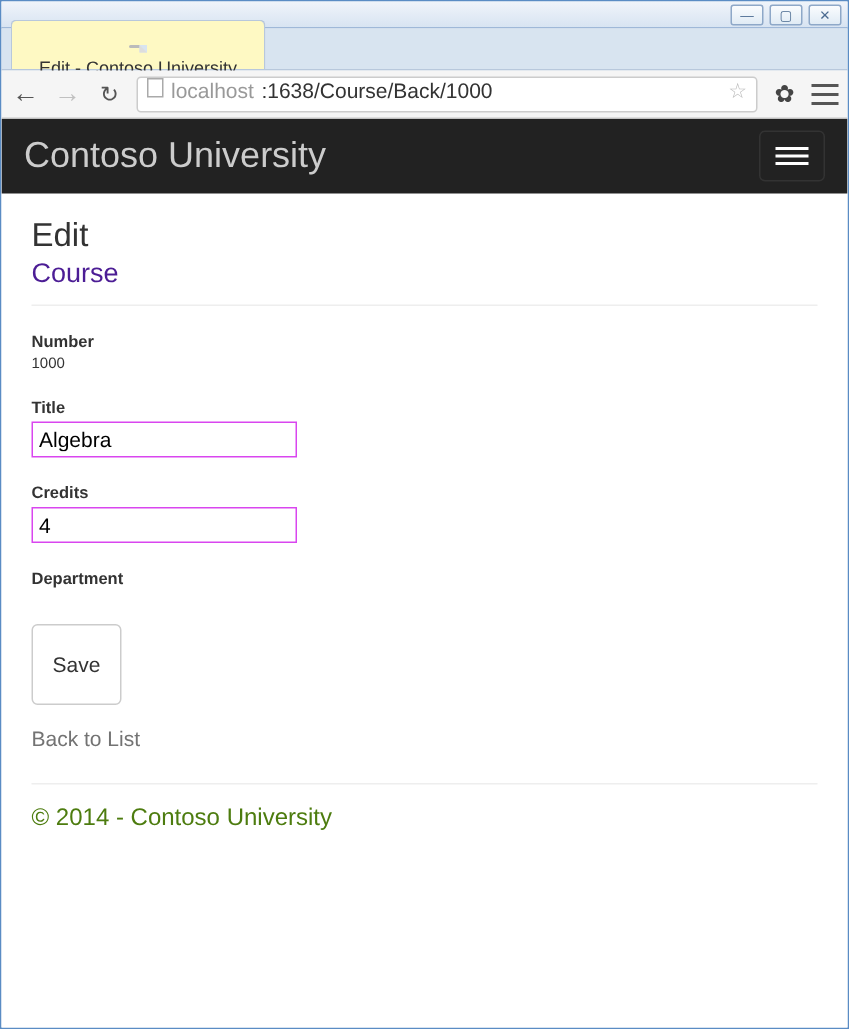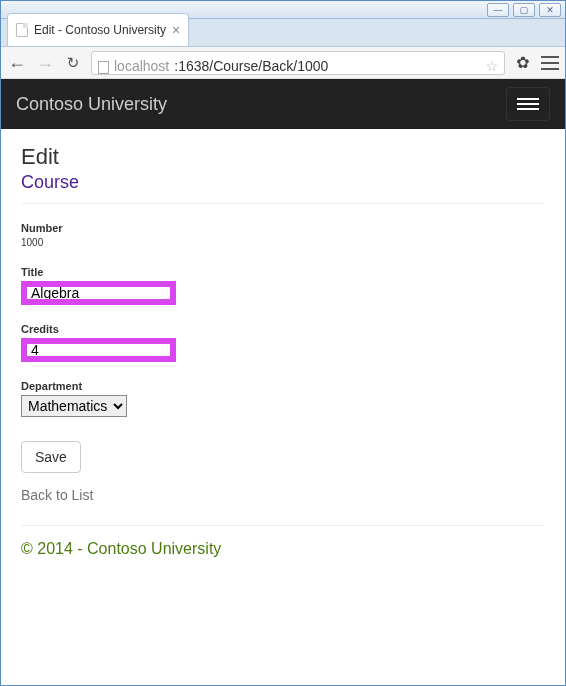--- a/index.html
+++ b/index.html
@@ -47,33 +47,34 @@
 
 .tab-strip {
   height: 28px;
   background: #d8e4f0;
   display: flex;
   align-items: flex-end;
   padding-left: 6px;
   border-bottom: 1px solid #b8c8dc;
 }
 .tab {
-  background: #ffffff;
+  background: #fef9c3;
   border: 1px solid #b8c8dc;
   border-bottom: none;
   border-top-left-radius: 4px;
   border-top-right-radius: 4px;
   height: 24px;
   min-width: 170px;
   display: flex;
   align-items: center;
   padding: 16px 8px;
   font-size: 12px;
   color: #333;
   gap: 6px;
+  flex-direction: column;
 }
 .tab .page-icn {
   width: 12px;
   height: 14px;
   border: 1px solid #bbb;
   border-radius: 1px;
   position: relative;
   background: #fff;
 }
 .tab .page-icn::after {
@@ -109,21 +110,21 @@
 }
 .nav-arrow.disabled { color: #c0c0c0; }
 .reload { font-size: 15px; color: #555; width: 20px; text-align: center; }
 .addr-bar {
   flex: 1;
   height: 24px;
   border: 1px solid #ccc;
   border-radius: 3px;
   background: #fff;
   display: flex;
-  align-items: flex-end;
+  align-items: flex-start;
   padding: 0 6px;
   gap: 5px;
   font-size: 14px;
   color: #333;
 }
 .addr-bar .doc-icn {
   width: 11px;
   height: 13px;
   border: 1px solid #aaa;
   background: #fff;
@@ -150,21 +151,21 @@
   background: #222;
   color: #999;
   height: 50px;
   display: flex;
   align-items: center;
   justify-content: space-between;
   padding: 0 15px;
 }
 .navbar-brand {
   color: #ccc;
-  font-size: 18px;
+  font-size: 24px;
   text-align: right;
 }
 .navbar-toggle {
   border: 1px solid #333;
   border-radius: 4px;
   width: 44px;
   height: 34px;
   display: flex;
   flex-direction: column;
   justify-content: center;
@@ -198,40 +199,40 @@
 .form-group label {
   display: block;
   font-weight: 700;
   font-size: 11px;
   margin-bottom: 3px;
 }
 .static-val {
   font-size: 10px;
 }
 .text-input {
-  width: 155px;
+  width: 177px;
   height: 24px;
-  border: 6px solid #d946ef;
+  border: 1px solid #d946ef;
   padding: 1px 4px;
   font-size: 14px;
   font-family: inherit;
 }
 .select-input {
   height: 22px;
   border: 1px solid #888;
   font-size: 14px;
   font-family: inherit;
   background: #efefef;
   padding: 0 2px;
 }
 .btn-save {
   border: 1px solid #ccc;
   background: #fff;
   border-radius: 4px;
-  padding: 7px 13px;
+  padding: 18px 13px;
   font-size: 14px;
   color: #333;
   cursor: pointer;
   margin-top: 6px;
 }
 .back-link {
   display: inline-block;
   color: #737373;
   font-size: 14px;
   text-decoration: none;
@@ -308,23 +309,20 @@
         <input type="text" class="text-input" value="Algebra" style="">
       </div>
 
       <div class="form-group">
         <label>Credits</label>
         <input type="text" class="text-input" value="4" style="">
       </div>
 
       <div class="form-group">
         <label>Department</label>
-        <select class="select-input">
-          <option>Mathematics</option>
-        </select>
       </div>
 
       <button class="btn-save">Save</button>
 
       <div>
         <a href="#" class="back-link">Back to List</a>
       </div>
 
       <hr class="footer-div">
       <p class="footer-text">© 2014 - Contoso University</p>

